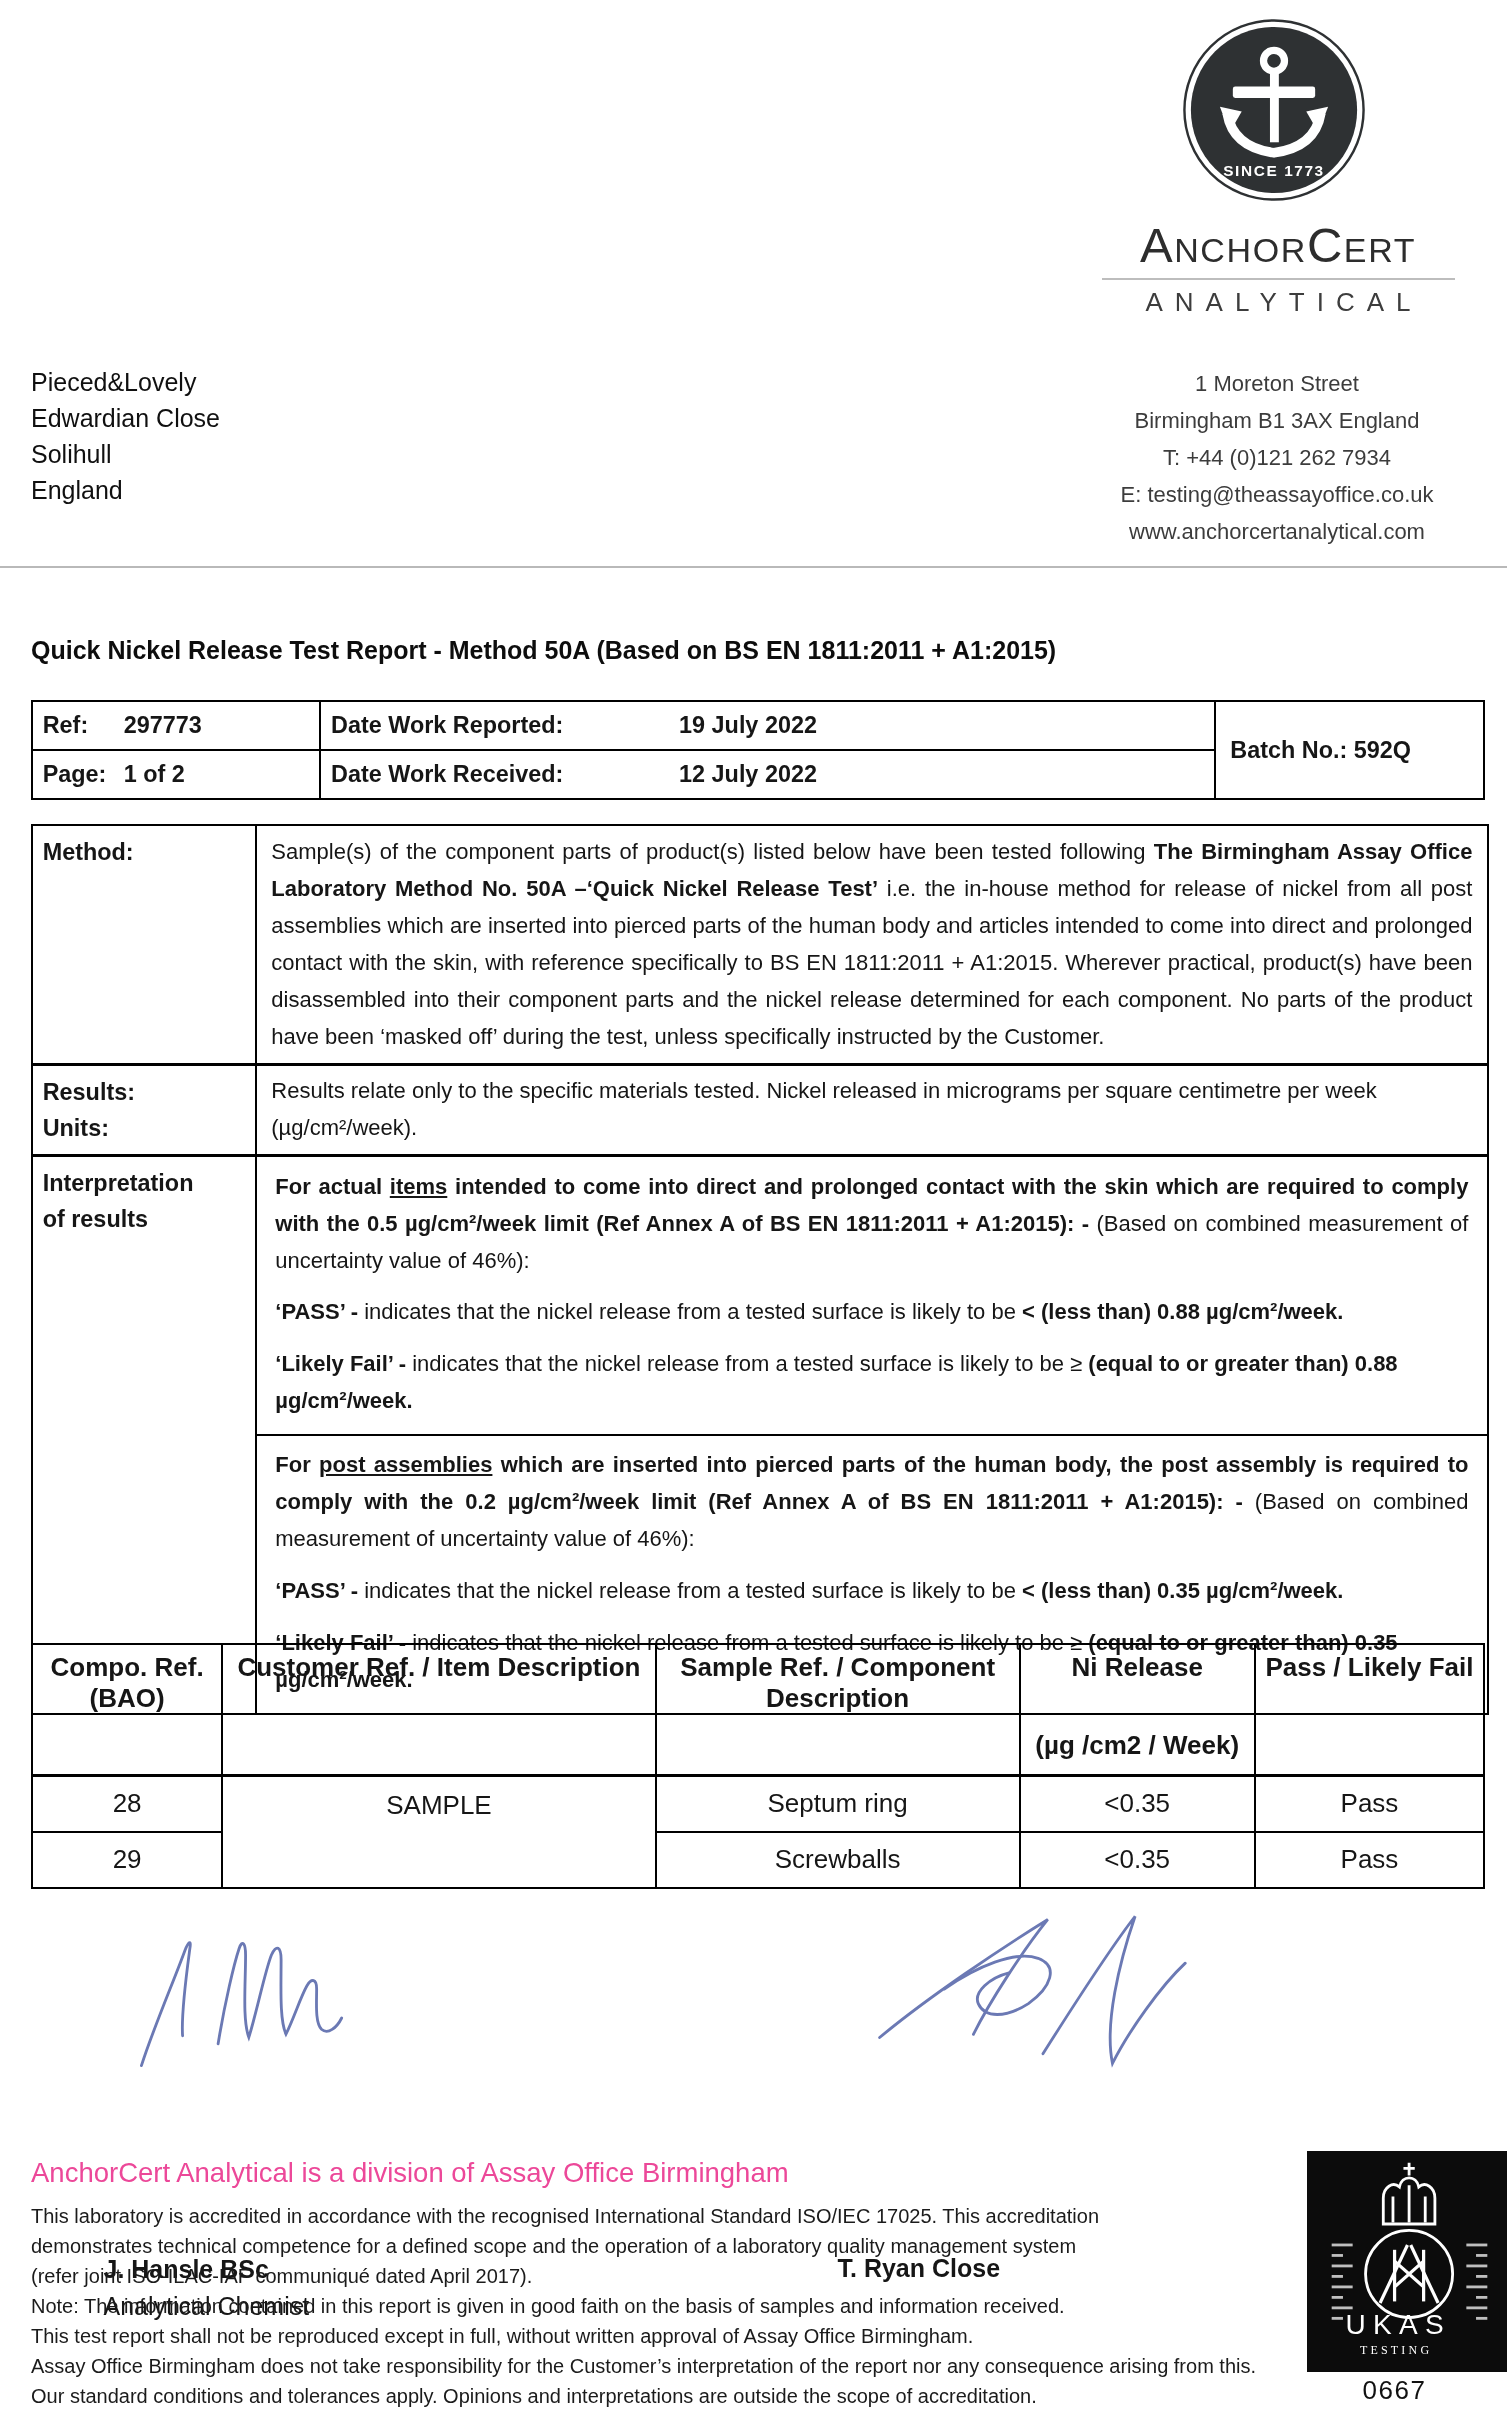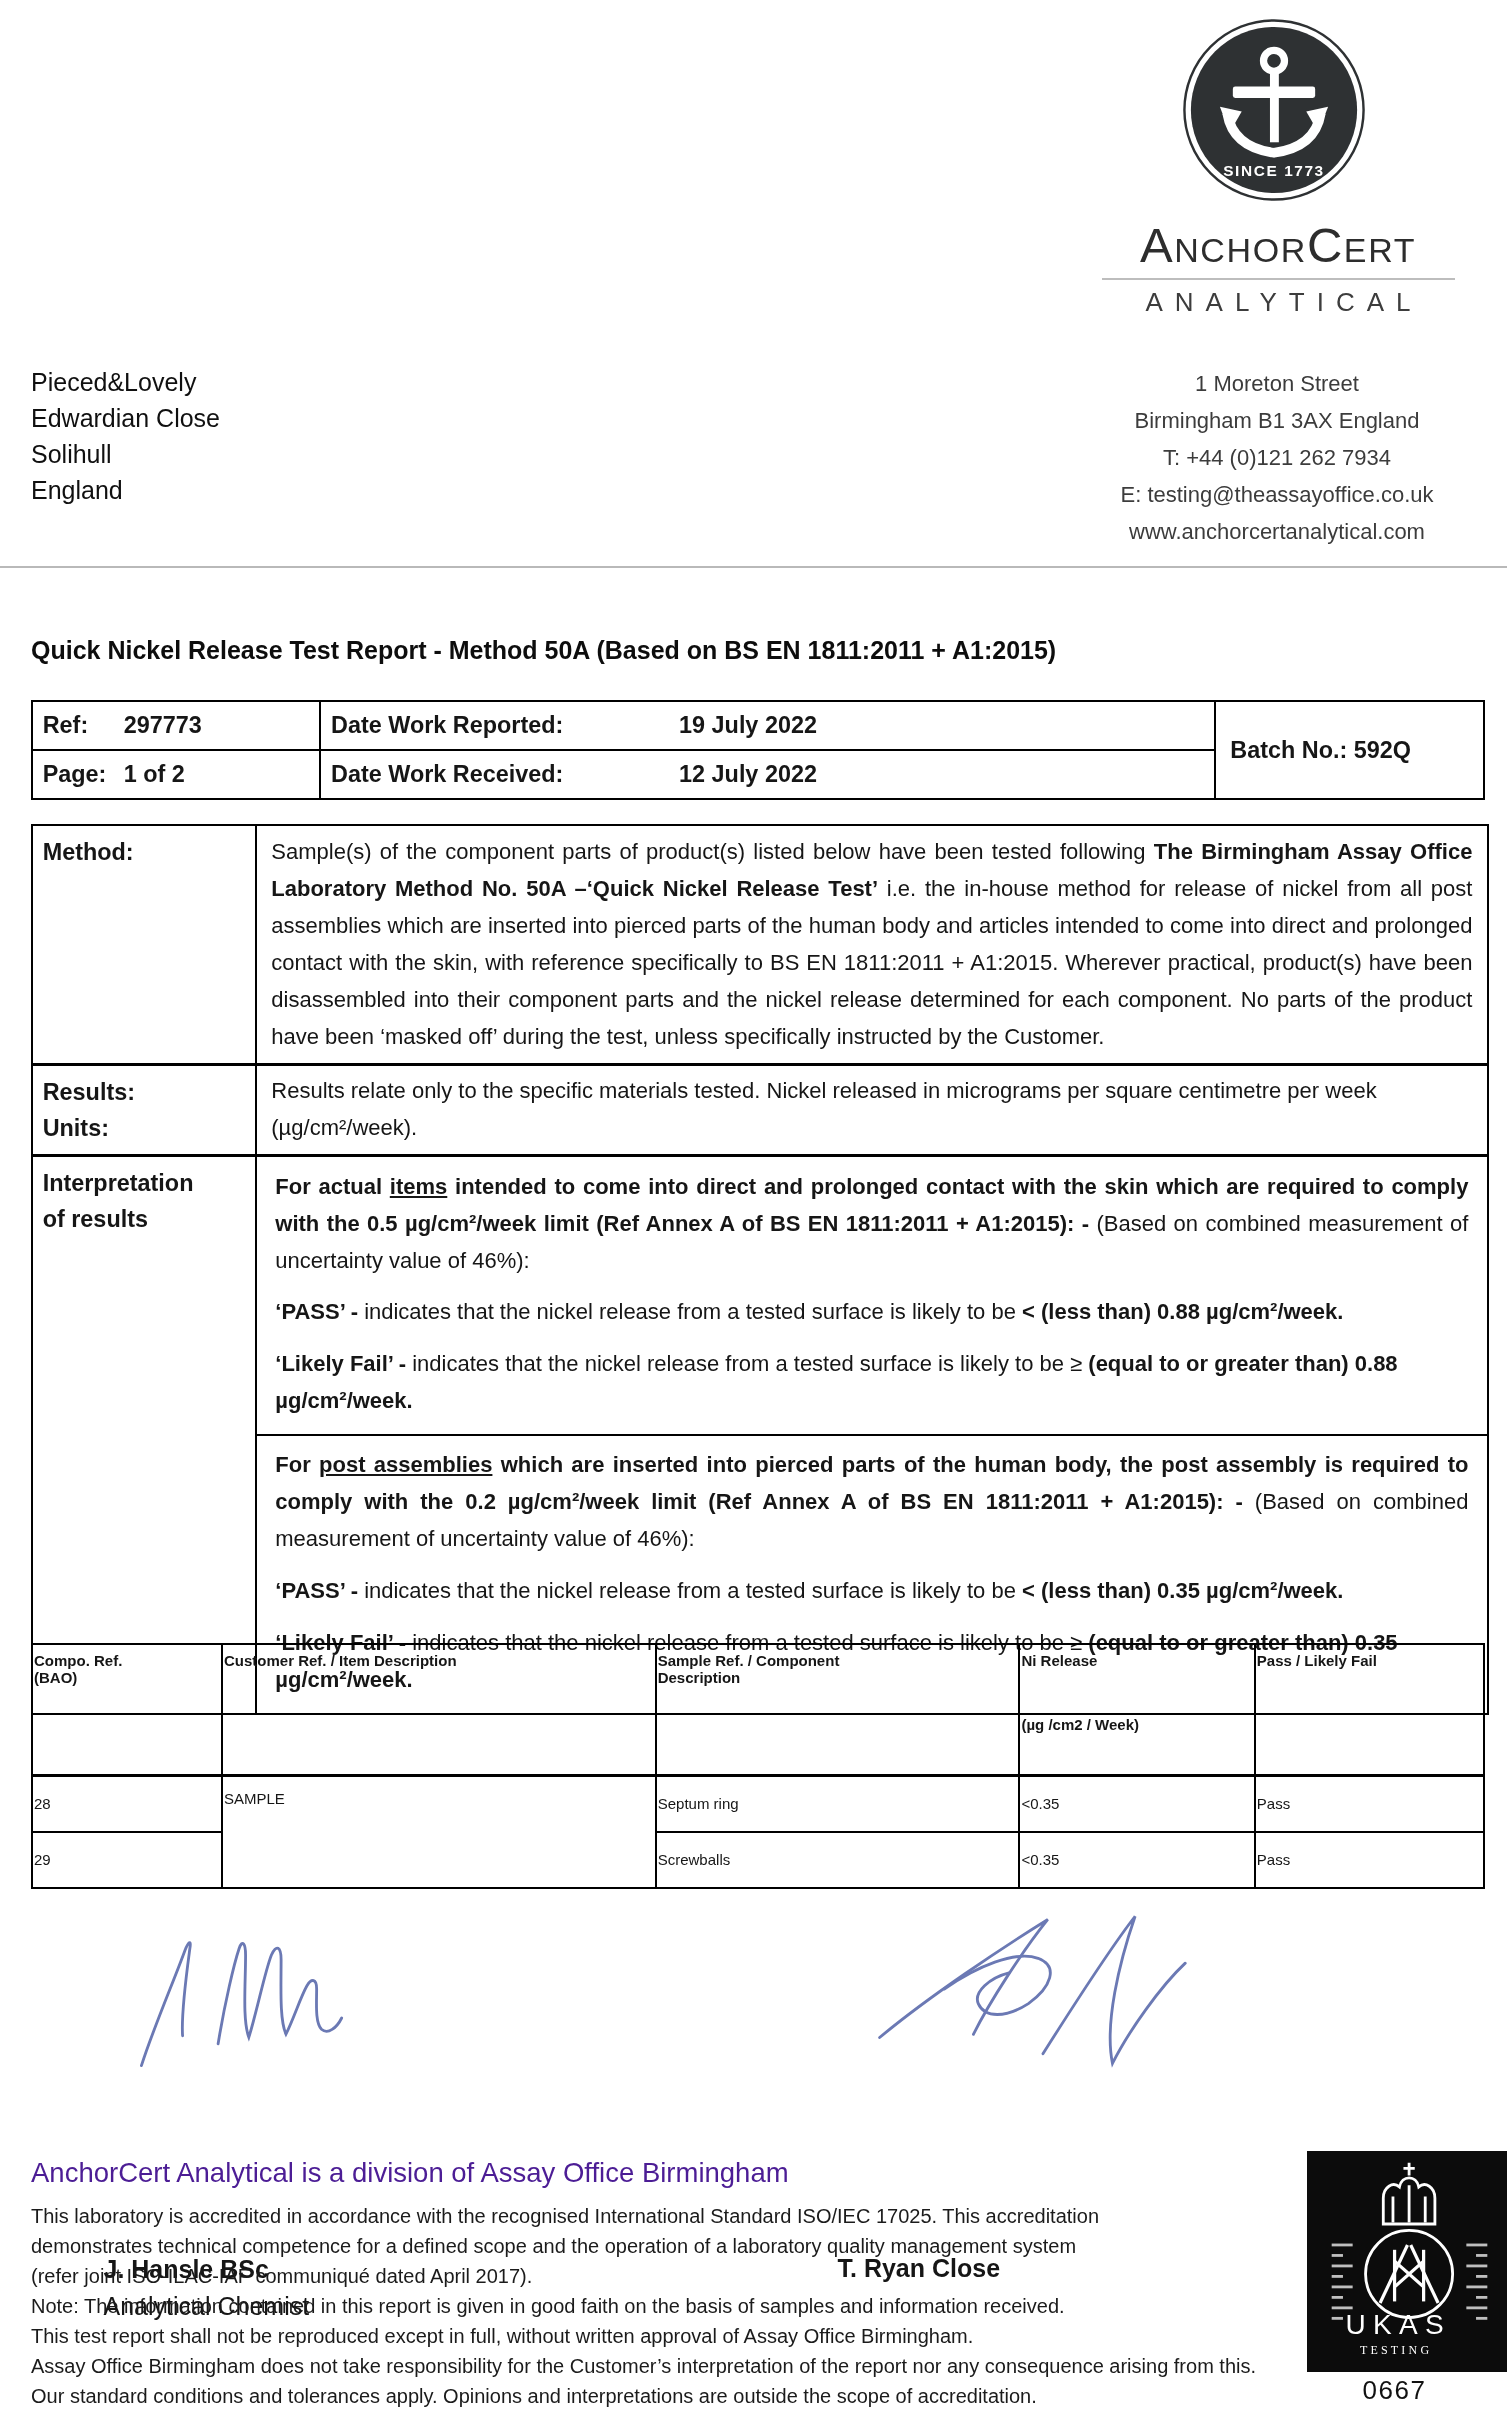--- a/index.html
+++ b/index.html
@@ -45,39 +45,39 @@
   .just{text-align:justify;}
   .b{font-weight:bold;}
   .u{text-decoration:underline;}
   .ibox{padding:6.5px 14.6px 11.3px 14.6px;}
   .ibox + .ibox{border-top:2.4px solid #000;}
   .ipara{margin:4px;}
   .ipara + .ipara{margin-top:14.6px;}
 
   
   .res-table{position:absolute;left:31px;top:1643px;width:1454px;}
-  .res-table td{border:2.4px solid #000;text-align:left;font-size:15px;}
+  .res-table td{border:2.4px solid #000;text-align:center;font-size:26px;}
   .res-table .hdr td{font-weight:bold;vertical-align:top;padding-top:6.5px;height:121px;
                      border-bottom:3.2px solid #000;}
   .res-table .hc1{width:188px;}
   .res-table .hc2{width:435px;}
   .res-table .hc3{width:364px;}
   .res-table .hc4{width:234px;}
   .res-table .hc5{width:228px;}
   .ni-sub{margin-top:47px;font-weight:bold;}
   .res-table .datarow td{height:52px;font-weight:normal;}
   .res-table .merge{vertical-align:top;padding-top:13px;font-weight:normal;}
 
   
   .sig{position:absolute;}
   .sig-name-block{position:absolute;font-size:25px;line-height:37px;}
   .sig-name{font-weight:bold;}
 
   
-  .division{position:absolute;left:31px;top:2157px;font-size:27.5px;color:#4c1d95;}
+  .division{position:absolute;left:31px;top:2157px;font-size:27.5px;color:#ec4899;}
   .footnotes{position:absolute;left:31px;top:2201px;width:1265px;font-size:20px;
              line-height:30px;color:#1b1b1b;}
 
   
   .ukas{position:absolute;left:1307px;top:2151px;width:175px;text-align:center;}
   .ukas-box{position:relative;width:204px;height:221px;background:#0c0c0c;}
   .ukas-word{position:absolute;left:0;width:175px;text-align:center;color:#fff;}
   .ukas-main{top:158px;font-size:28px;letter-spacing:7.3px;text-indent:7.3px;}
   .ukas-type{top:192px;font-family:"Liberation Serif",serif;font-size:12px;letter-spacing:3.2px;text-indent:3.2px;}
   .ukas-num{margin-top:3.2px;font-size:26px;letter-spacing:1.6px;color:#111;}

